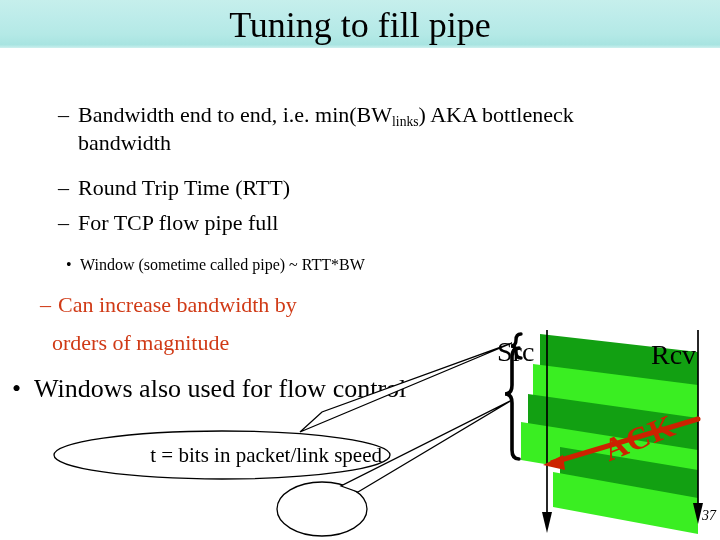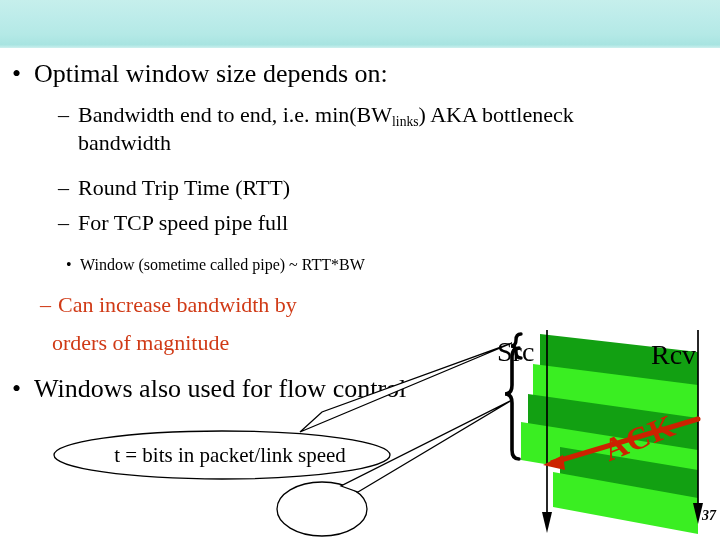--- a/index.html
+++ b/index.html
@@ -117,21 +117,20 @@
     white-space: nowrap;
     margin-top: 39px;
   }
   #page-number {
     position: absolute;
     right: 4px;
     bottom: 16px;
     font-size: 14px;
     font-style: italic;
     color: #000000;
-    font-weight: bold;
   }
   .callout-text {
     position: absolute;
     font-size: 21px;
     line-height: 25px;
     color: #000000;
     white-space: nowrap;
     text-align: center;
   }
   #ack-label {
@@ -146,36 +145,34 @@
     white-space: nowrap;
     letter-spacing: 1px;
   }
 </style>
 </head>
 <body>
 
 <div id="slide">
 
   <div id="header-band"></div>
-
-  <div class="lvl1" style="left:12px; top:58px;">
-    <span class="bullet">•</span><span>Optimal window size depends on:</span>
-  </div>
+  <div id="slide-title">Tuning to fill pipe</div>
+
 
   <div class="lvl2" style="left:40px; top:101px;">
     <span class="dash">–</span><span>Bandwidth end to end, i.e. min(BW</span><sub>links</sub><span>) AKA bottleneck</span>
   </div>
   <div class="lvl2" style="left:40px; top:129px;">
     <span class="cont">bandwidth</span>
   </div>
   <div class="lvl2" style="left:40px; top:174px;">
     <span class="dash">–</span><span>Round Trip Time (RTT)</span>
   </div>
   <div class="lvl2" style="left:40px; top:209px;">
-    <span class="dash">–</span><span>For TCP speed pipe full</span>
+    <span class="dash">–</span><span>For TCP flow pipe full</span>
   </div>
 
   <div class="lvl3" style="left:66px; top:255px;">
     <span class="bullet">•</span><span>Window (sometime called pipe) ~ RTT*BW</span>
   </div>
 
   <div class="red-lvl2" style="left:40px; top:292px;">
     <span class="dash">–</span><span>Can increase bandwidth by</span>
   </div>
   <div class="red-lvl2" style="left:52px; top:330px;">
@@ -228,20 +225,20 @@
       <ellipse cx="322" cy="509" rx="45" ry="27"></ellipse>
     </g>
     <g stroke="#000000" stroke-width="1.3" fill="#ffffff">
       <path d="M 358,492 L 512,400 L 341,486 Z"></path>
     </g>
   </svg>
 
   <div class="node-label" style="left:497px; top:297px;">Src</div>
   <div class="node-label" style="left:651px; top:300px;">Rcv</div>
 
-  <div class="callout-text" style="left:70px; top:443px; width:320px;">t = bits in packet/link speed</div>
+  <div class="callout-text" style="left:62px; top:443px; width:320px;text-align:right;">t = bits in packet/link speed</div>
   <div class="callout-text" style="left:282px; top:496px; width:80px; font-size:24px;margin-top:40px;">RTT</div>
 
   <div id="ack-label">ACK</div>
 
   <div id="page-number">37</div>
 
 </div>
 
 </body></html>

